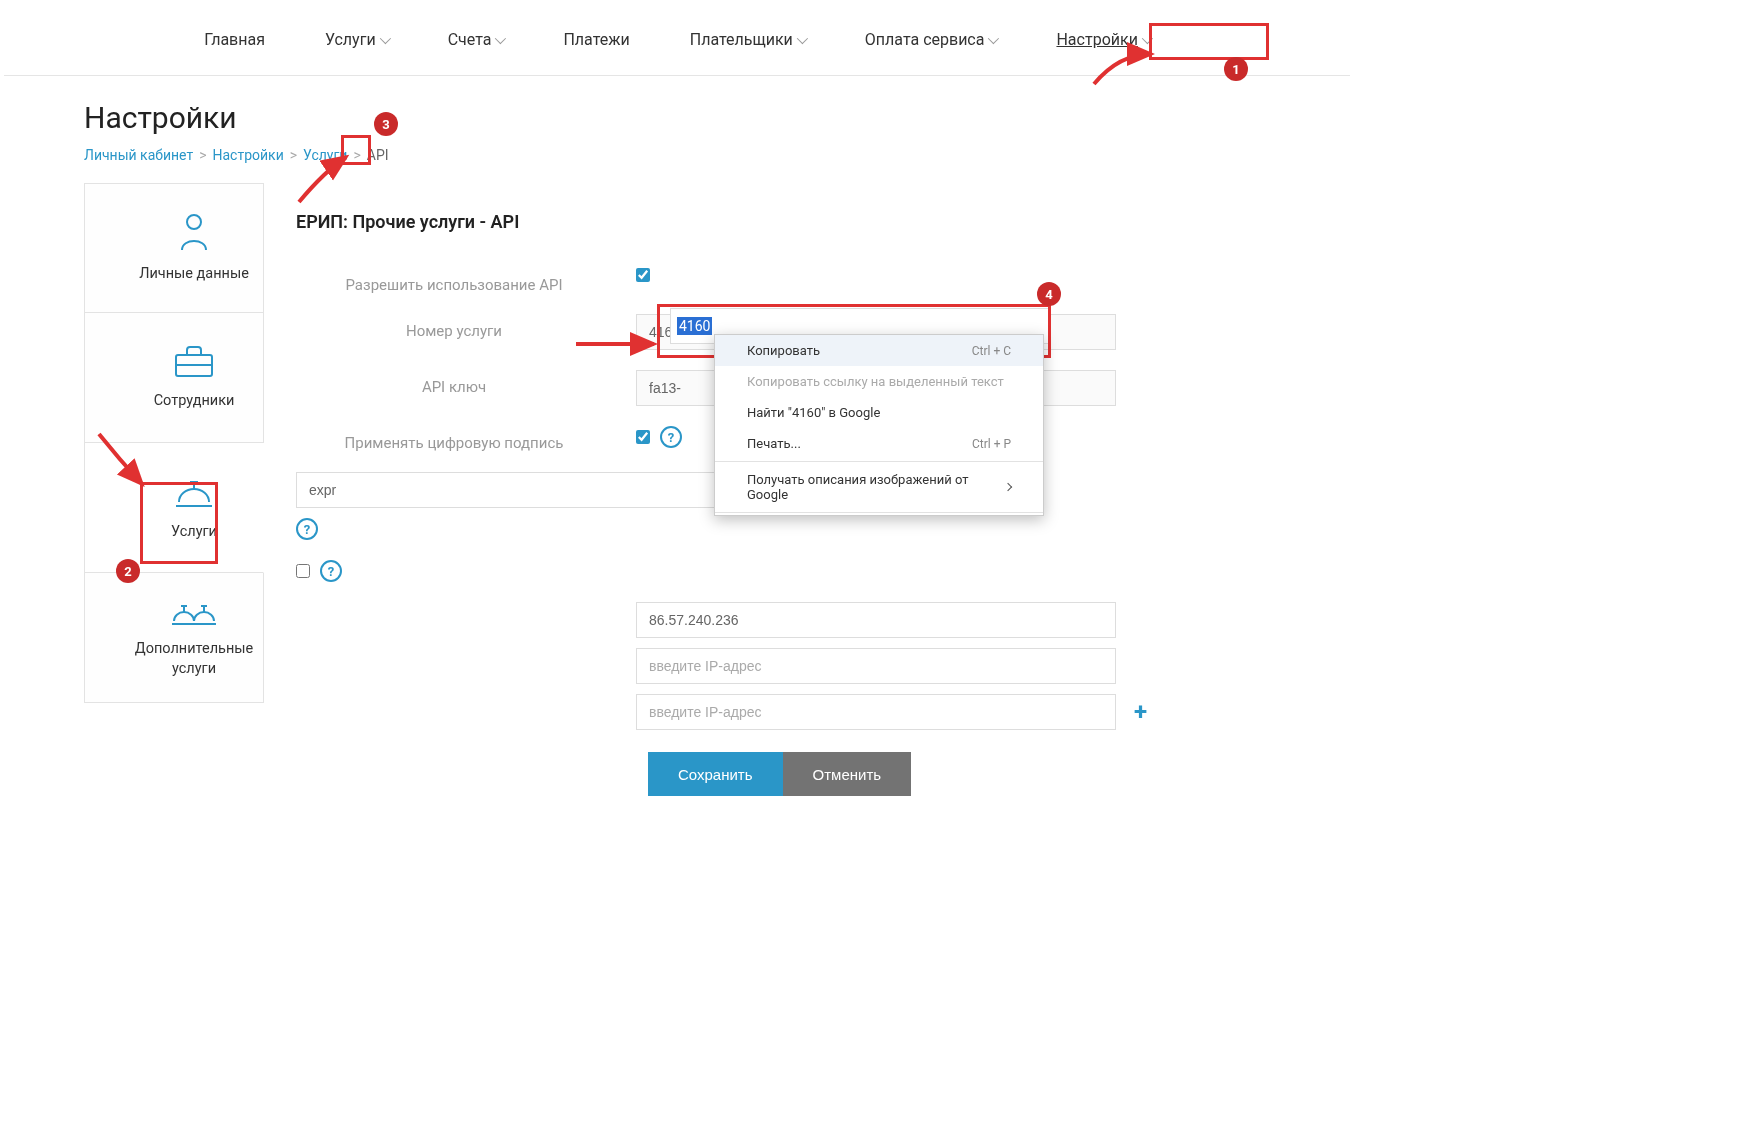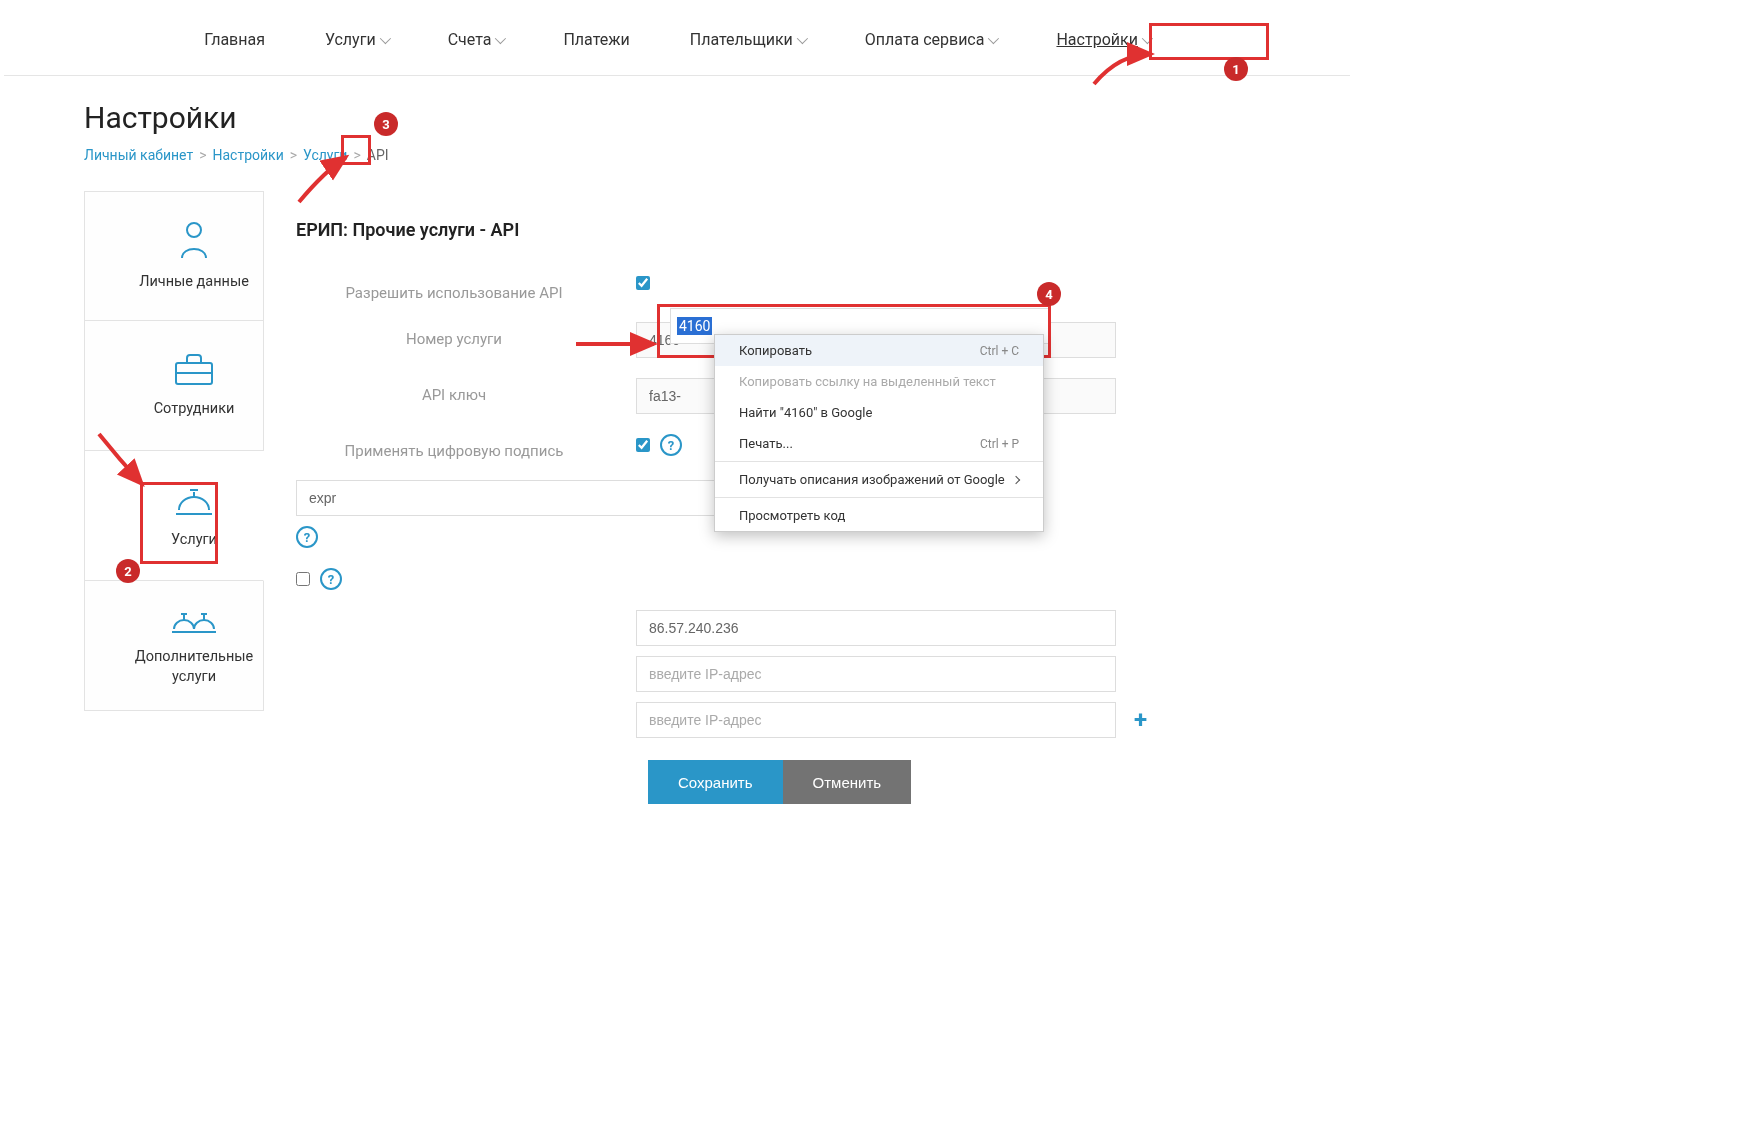--- a/index.html
+++ b/index.html
@@ -40,21 +40,21 @@
   .nav-item.active { text-decoration: underline; }
   .chevron-down {
     width: 8px; height: 8px;
     border-right: 1.5px solid #999;
     border-bottom: 1.5px solid #999;
     transform: rotate(45deg) translateY(-2px);
   }
   
   .page-wrap { padding: 24px 80px 40px 80px; }
   .page-title { font-size: 30px; font-weight: 400; color: #222; margin-bottom: 12px; }
-  .breadcrumb { font-size: 14px; color: #2a96c8; display: flex; gap: 6px; align-items: flex-end; margin-bottom: 28px; }
+  .breadcrumb { font-size: 14px; color: #2a96c8; display: flex; gap: 6px; align-items: flex-end; margin-bottom: 20px; }
   .breadcrumb span.sep { color: #aaa; }
   .breadcrumb span.current { color: #666; }
 
   .content-row { display: flex; gap: 0; align-items: flex-start; }
 
   
   .sidebar { width: 180px; flex-shrink: 0; }
   .side-item {
     height: 130px;
     border: 1px solid #e3e3e3;
@@ -148,21 +148,21 @@
     top: 330px; left: 710px;
     width: 330px;
     background: #fff;
     border: 1px solid #ccc;
     box-shadow: 0 4px 14px rgba(0,0,0,0.25);
     font-size: 13px;
     color: #333;
     z-index: 100;
   }
   .ctx-item {
-    padding: 8px 24px;
+    padding: 8px 32px;
     display: flex;
     justify-content: space-between;
     align-items: center;
     cursor: pointer;
   }
   .ctx-item.highlight { background: #eef3f9; }
   .ctx-item.disabled { color: #aaa; cursor: default; }
   .ctx-sep { height: 1px; background: #e2e2e2; margin: 2px 0; }
   .ctx-item .sc { color: #888; font-size: 12px; }
   .ctx-arrow {
@@ -407,23 +407,20 @@
     <div class="ctx-item">
       <span>Печать...</span>
       <span class="sc">Ctrl + P</span>
     </div>
     <div class="ctx-sep"></div>
     <div class="ctx-item">
       <span>Получать описания изображений от Google</span>
       <span class="ctx-arrow"></span>
     </div>
     <div class="ctx-sep"></div>
-    <div class="ctx-item">
-      <span>Просмотреть код</span>
-    </div>
   </div>
 
   <div class="anno-box" style="top:19px; left:1145px; width:120px; height:37px;"></div>
   <div class="anno-badge" style="top:53px; left:1220px;">1</div>
 
   <div class="anno-box" style="top:478px; left:136px; width:78px; height:82px;"></div>
   <div class="anno-badge" style="top:555px; left:112px;">2</div>
 
   <div class="anno-box" style="top:131px; left:337px; width:30px; height:30px;"></div>
   <div class="anno-badge" style="top:108px; left:370px;">3</div>

